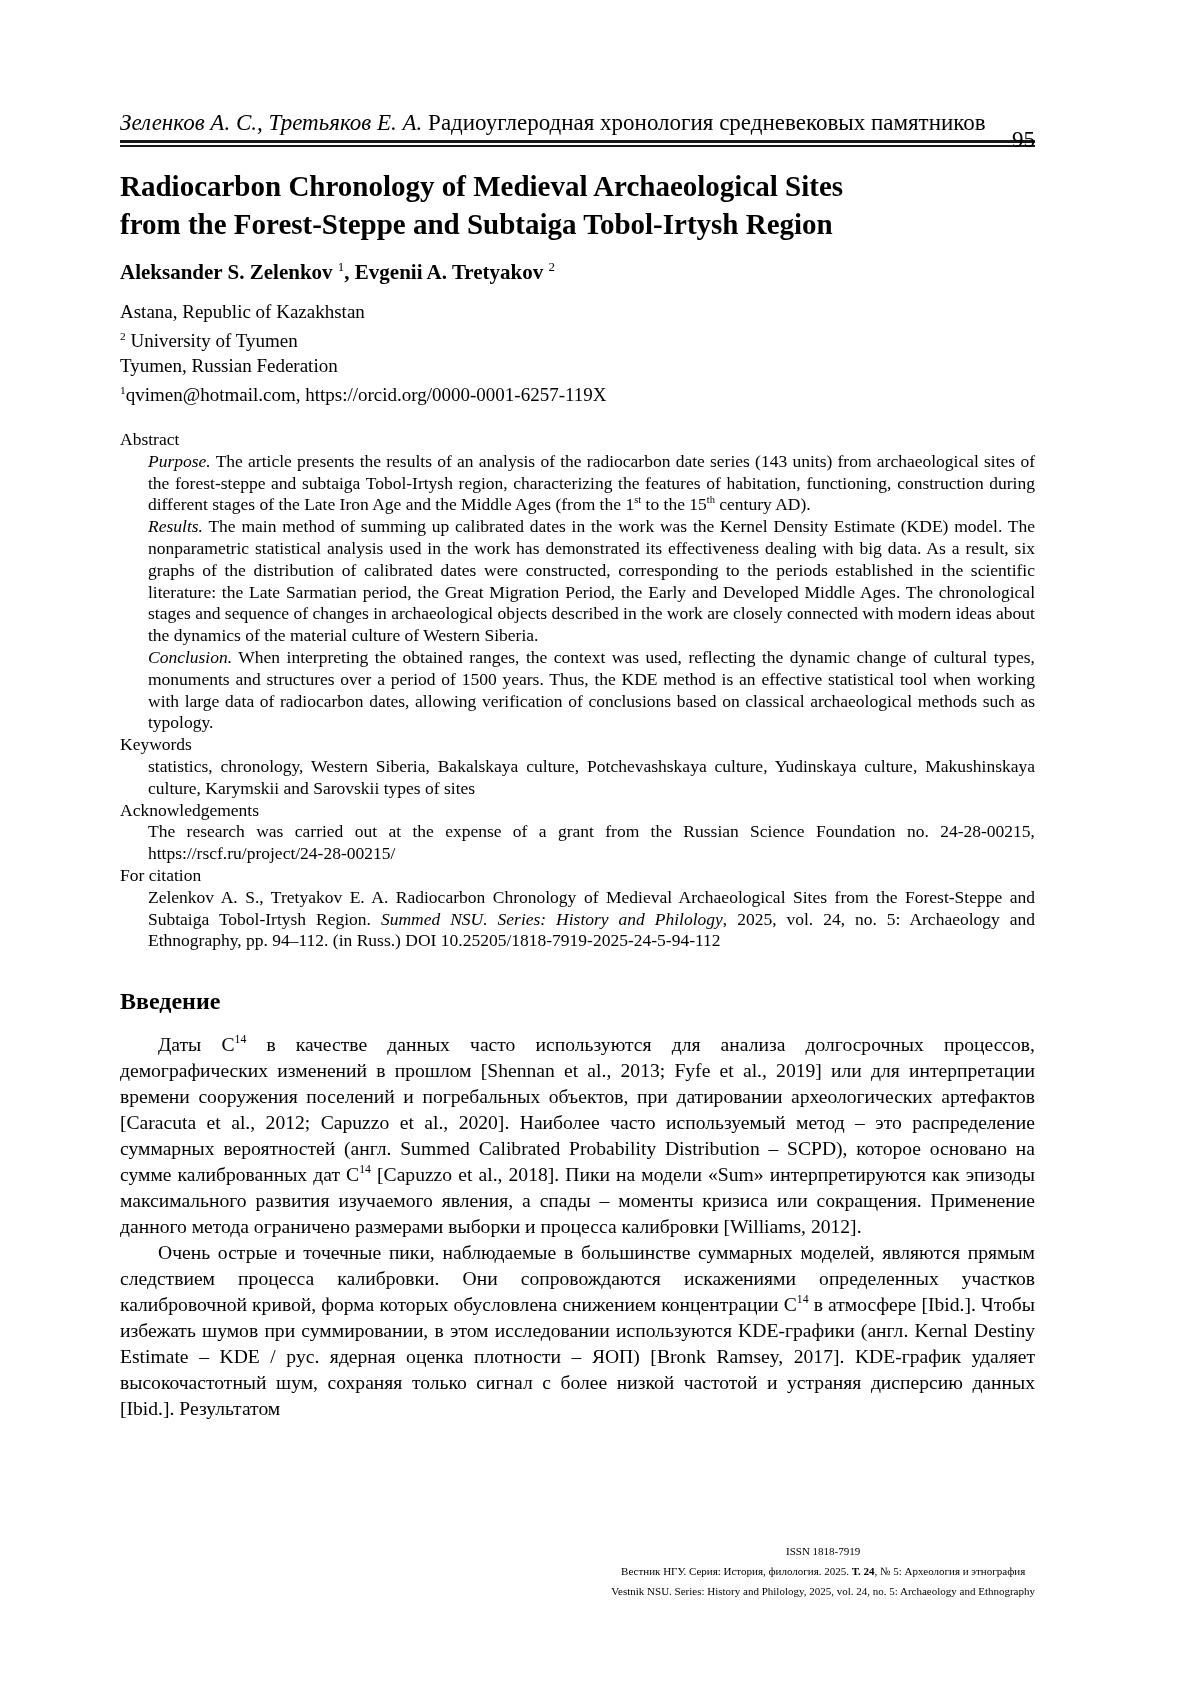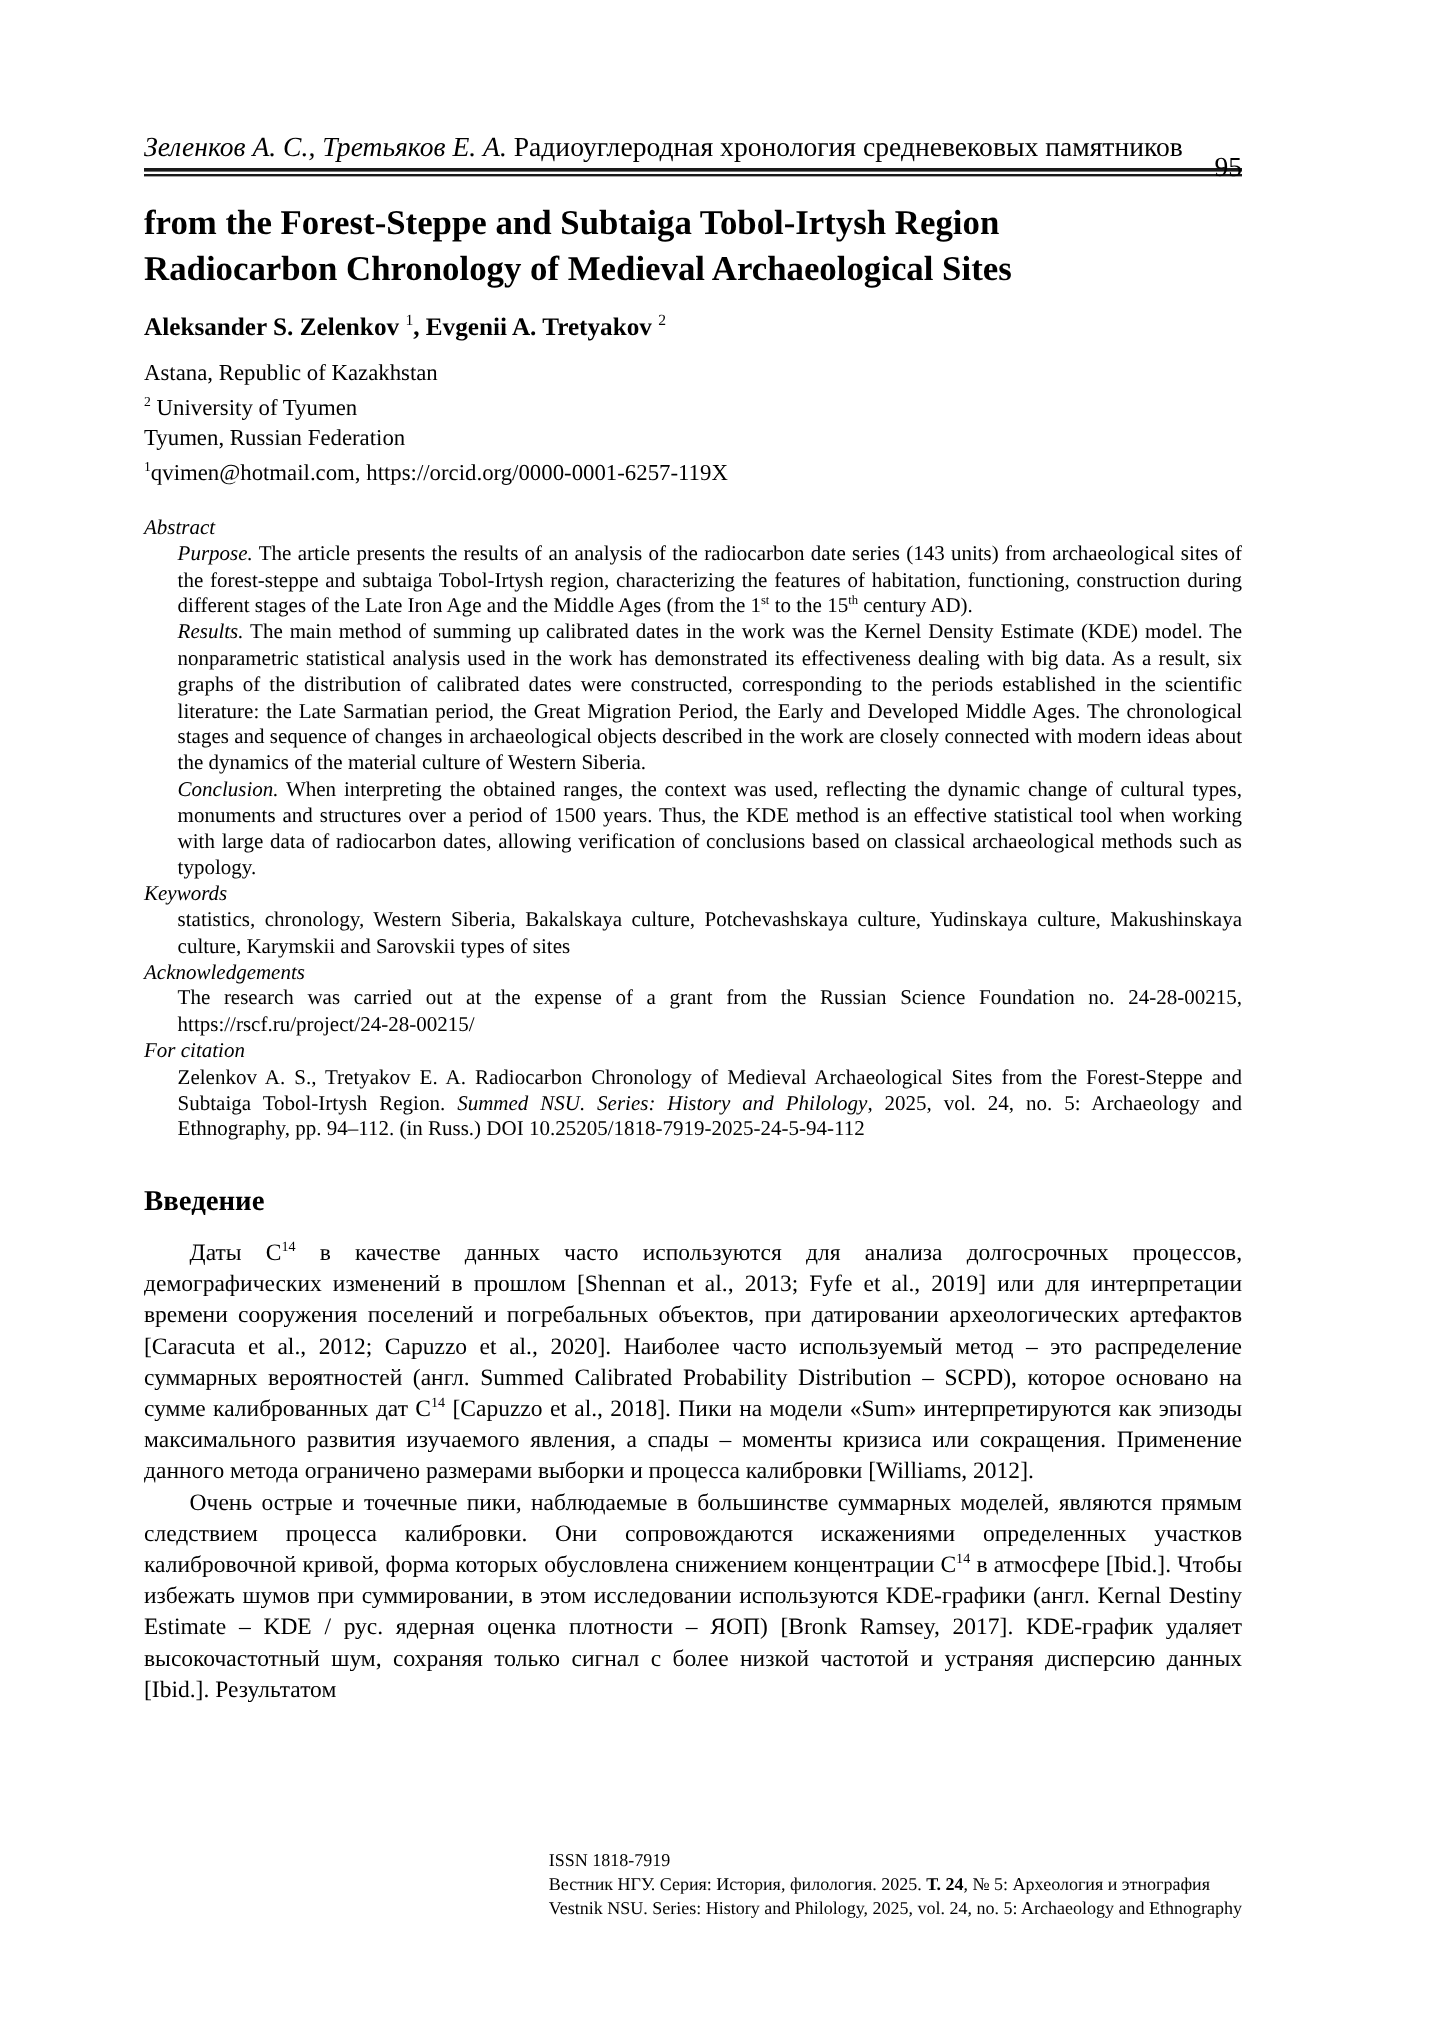--- a/index.html
+++ b/index.html
@@ -34,57 +34,57 @@
   h1 .tline{display:block;}
   
   .authors{margin-top:16px;font-size:21px;line-height:26px;}
   .authors sup{font-weight:normal;font-size:13px;}
   
   .affiliations{margin-top:14px;font-size:19px;line-height:25px;}
   .affiliations .aff-line{margin:0;}
   .affiliations .gap{margin-top:4px;}
   
   .meta{margin-top:22px;font-size:17.5px;line-height:21.8px;}
-  .meta .label{font-style:italic;}
+  .meta .label{}
   .meta .body{margin:0;padding-left:28px;text-align:justify;}
   
   h2{
     margin:36px 0 0 0;font-size:24px;line-height:26px;
     font-weight:bold;text-align:left;
   }
   .intro{
     margin:0;font-size:19.6px;line-height:26px;
     text-align:justify;text-indent:38px;
   }
   .intro.first{margin-top:18px;}
   
   .footer{
     position:absolute;top:1541px;right:165px;
-    font-size:15px;line-height:20px;text-align:left;
+    font-size:11px;line-height:20px;text-align:center;
   }
 </style>
 </head>
 <body>
 
 <div class="page">
   <div class="content">
 
     <div class="running-head">
       <span><span class="it">Зеленков А. С., Третьяков Е. А.</span><span> Радиоуглеродная хронология средневековых памятников</span></span>
       <span class="pagenum">95</span>
     </div>
 
     <div class="rule">
       <div class="rule-a"></div>
       <div class="rule-b"></div>
     </div>
 
     <h1>
+      <span class="tline">Radiocarbon Chronology of Medieval Archaeological Sites</span>
       <span class="tline">from the Forest-Steppe and Subtaiga Tobol-Irtysh Region</span>
-      <span class="tline">Radiocarbon Chronology of Medieval Archaeological Sites</span>
     </h1>
 
     <div class="authors"><span class="bd">Aleksander S. Zelenkov </span><sup>1</sup><span class="bd">, </span><span class="bd">Evgenii A. Tretyakov </span><sup>2</sup></div>
 
     <div class="affiliations">
       <p class="aff-line"><span>Astana, Republic of Kazakhstan</span></p>
       <p class="aff-line gap"><sup>2</sup><span> University of Tyumen</span></p>
       <p class="aff-line"><span>Tyumen, Russian Federation</span></p>
       <p class="aff-line gap"><sup>1</sup><span>qvimen@hotmail.com, https://orcid.org/0000-0001-6257-119X</span></p>
     </div>

